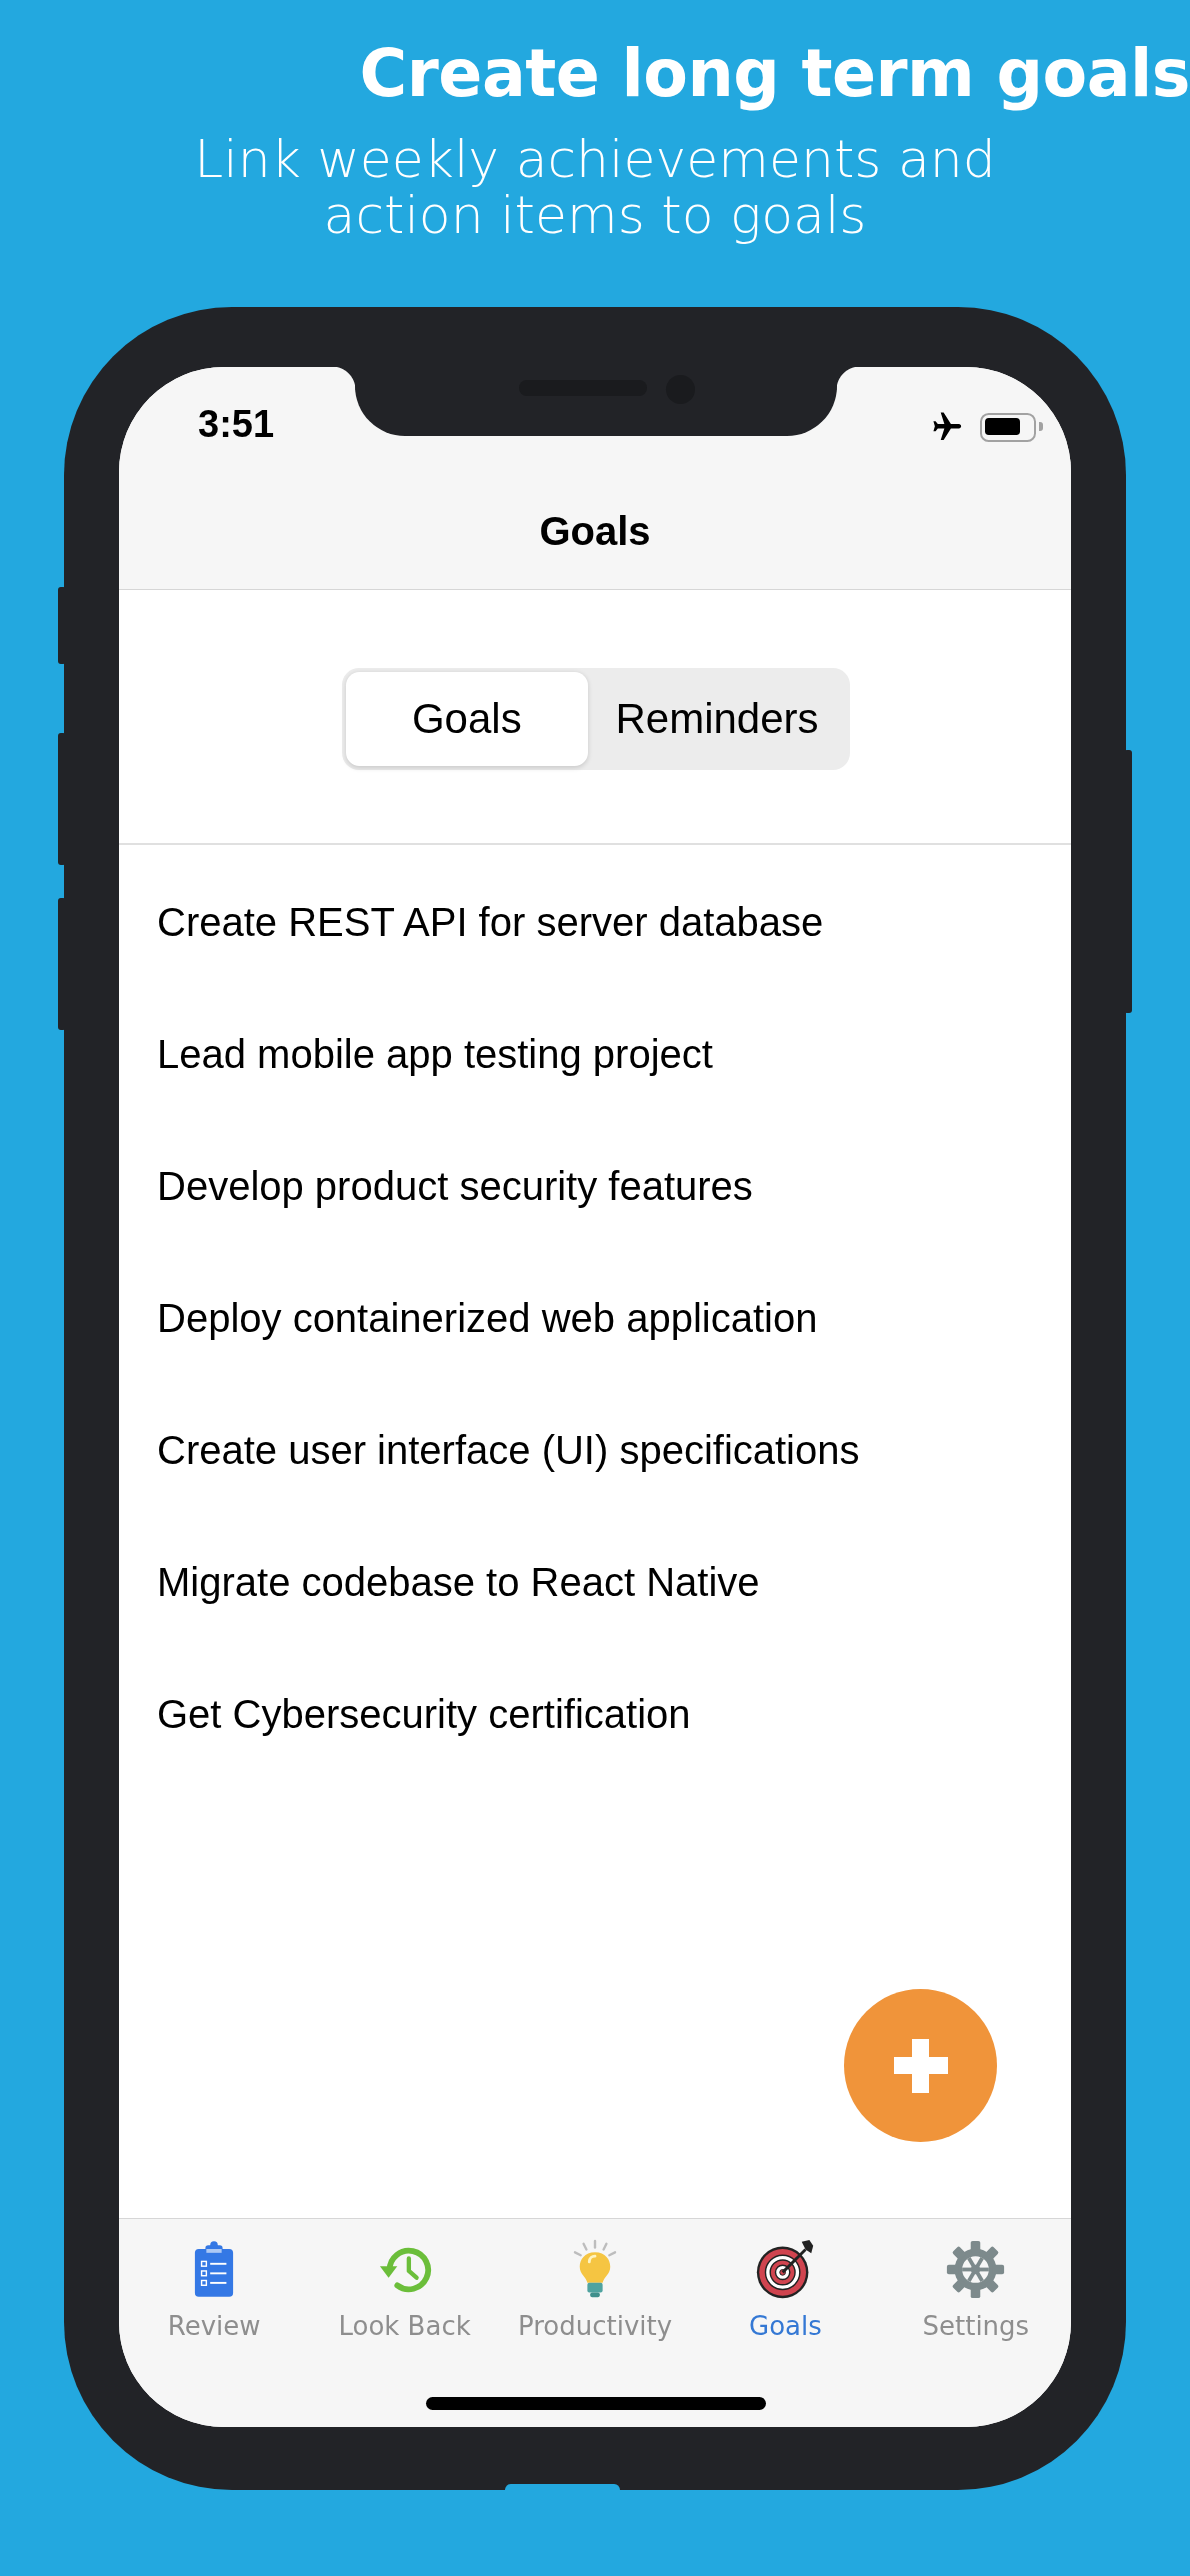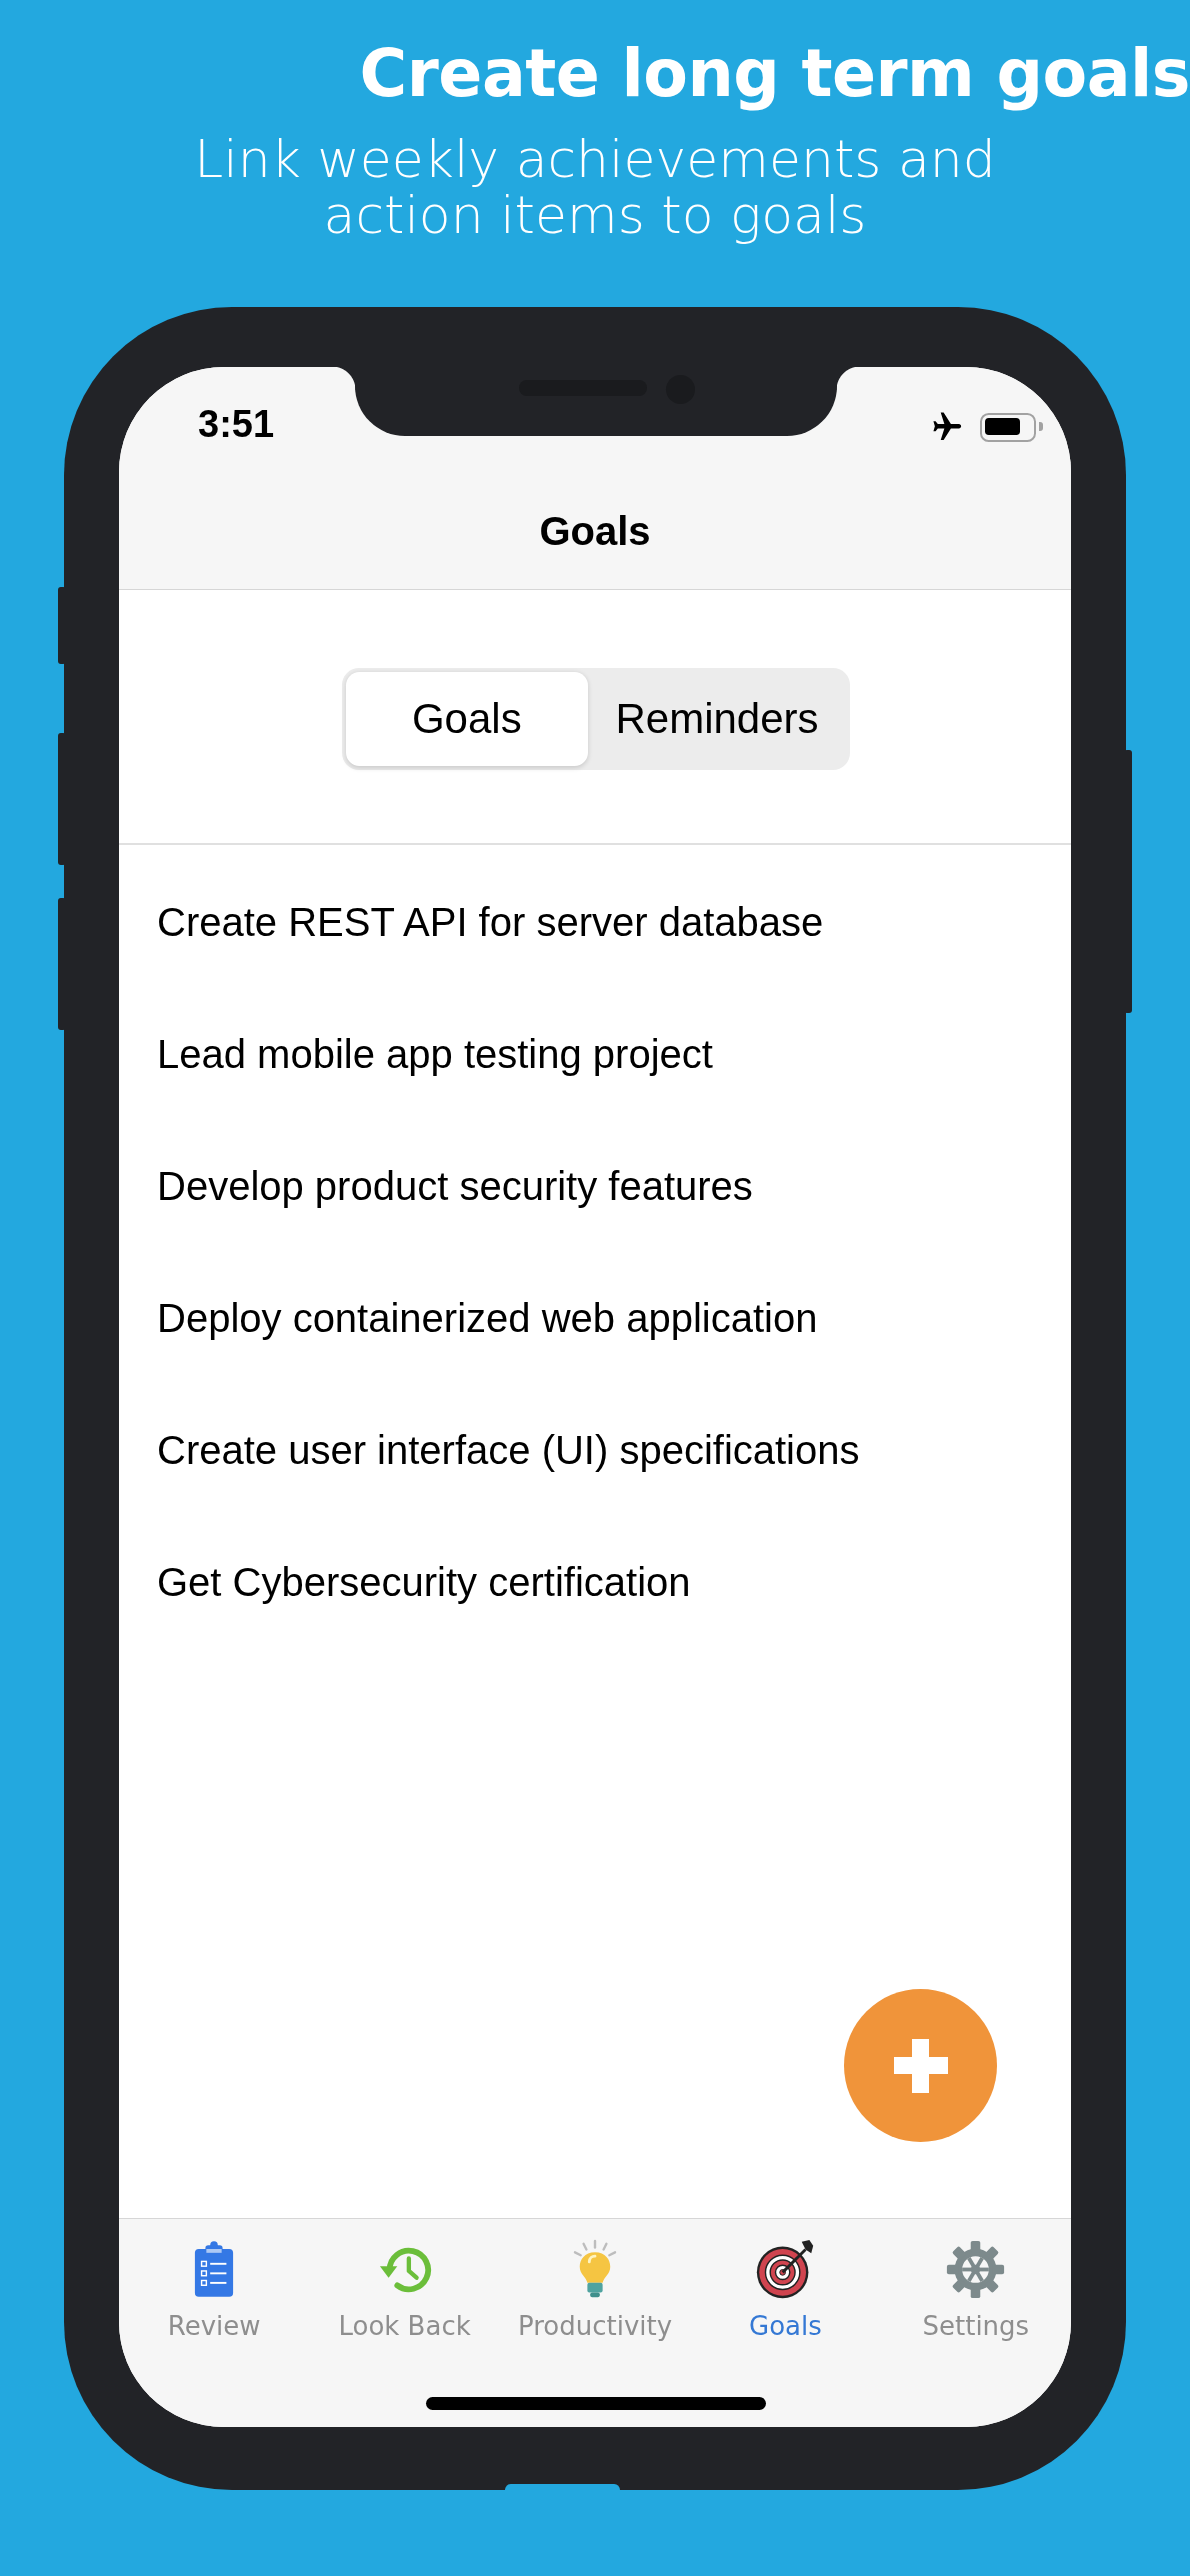--- a/index.html
+++ b/index.html
@@ -158,20 +158,21 @@
     <div class="seg">Reminders</div>
   </div>
   <div class="seg-divider"></div>
 
   <div class="goal-list">
     <div class="goal-item">Create REST API for server database</div>
     <div class="goal-item">Lead mobile app testing project</div>
     <div class="goal-item">Develop product security features</div>
     <div class="goal-item">Deploy containerized web application</div>
     <div class="goal-item">Create user interface (UI) specifications</div>
+    <div class="goal-item">Migrate codebase to React Native</div>
     <div class="goal-item">Get Cybersecurity certification</div>
   </div>
 
   <div class="fab">
     <span class="fab-plus"></span>
   </div>
 
   <div class="tabbar">
     <div class="tab">
       <span class="tab-icon">

